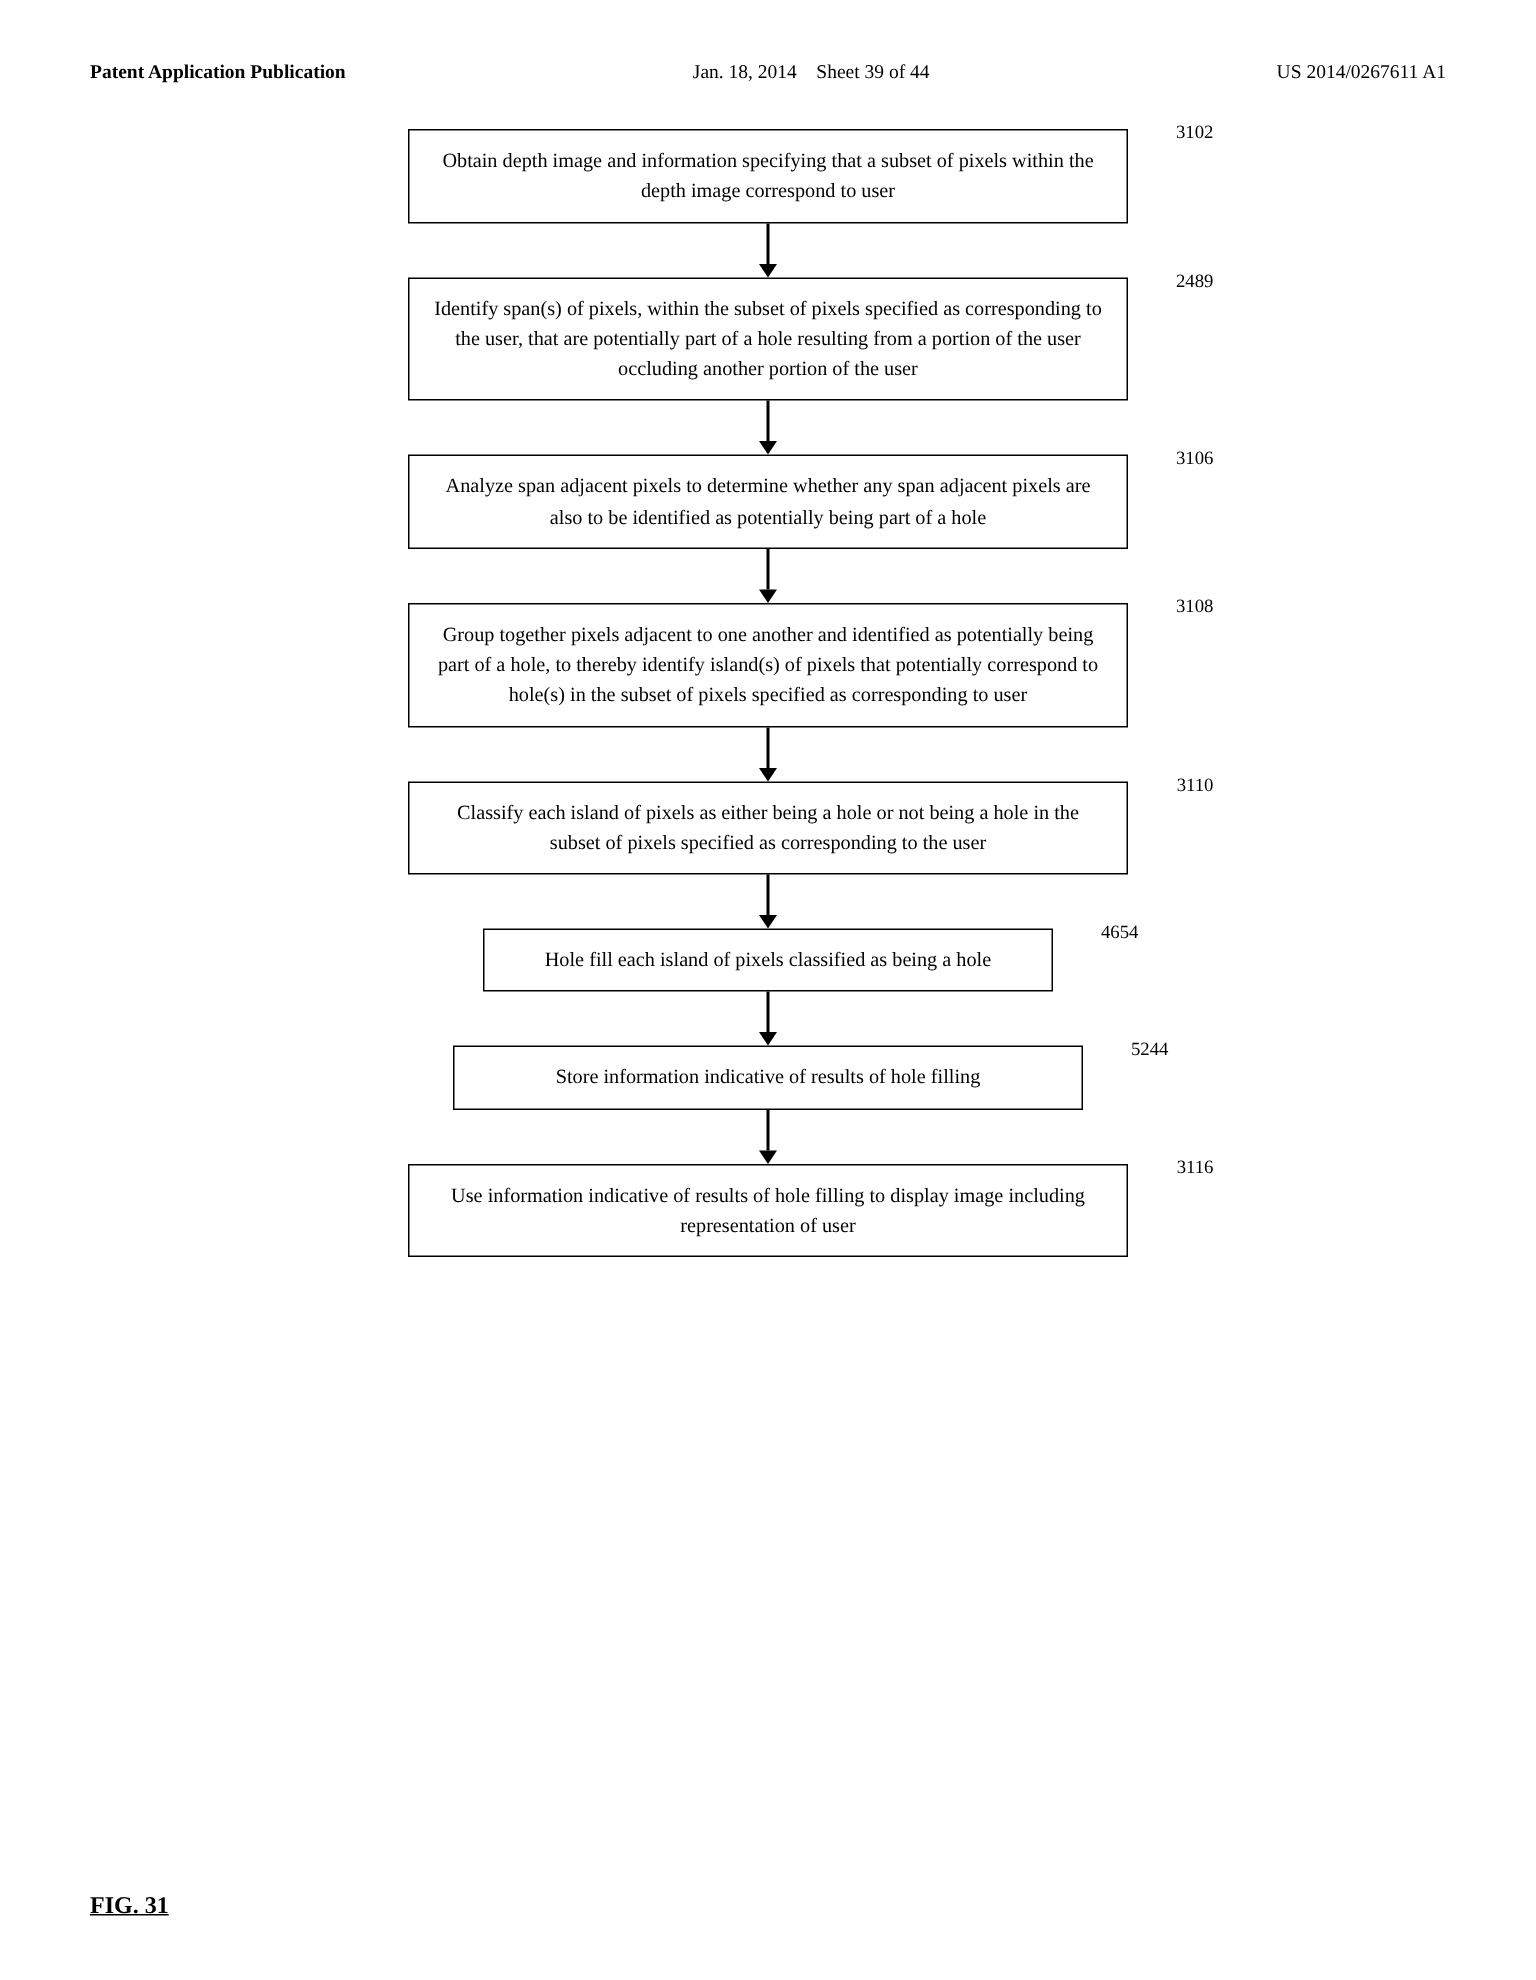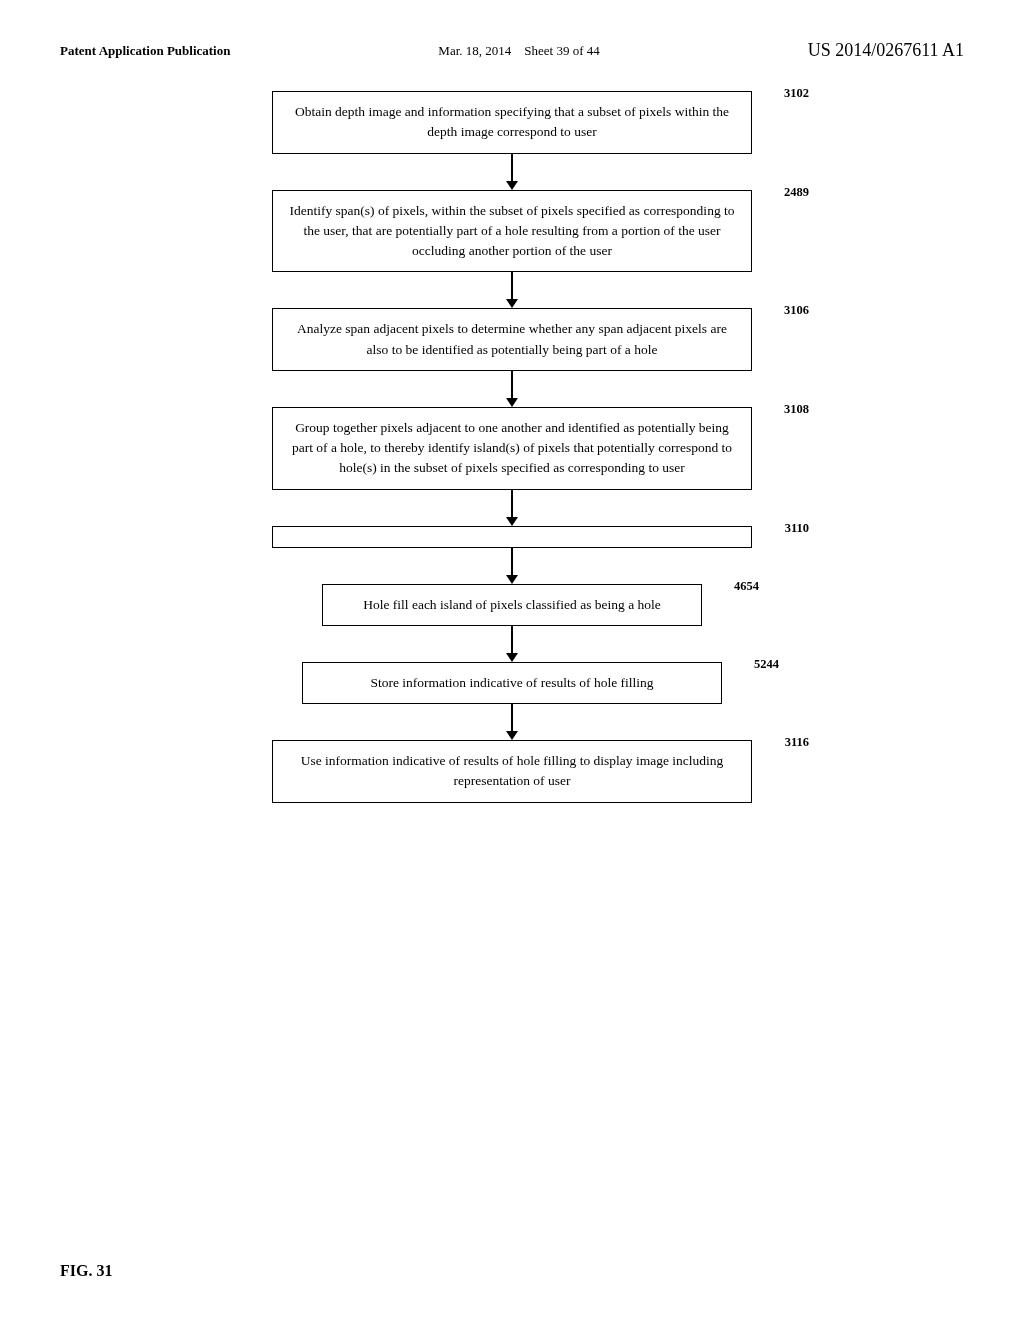--- a/index.html
+++ b/index.html
@@ -33,21 +33,21 @@
     .header-left {
       font-weight: bold;
       font-size: 13px;
     }
 
     .header-center {
       font-size: 13px;
     }
 
     .header-right {
-      font-size: 18px;
+      font-size: 13px;
     }
 
     
     .flowchart {
       display: flex;
       flex-direction: column;
       align-items: center;
       width: 100%;
       margin-top: 10px;
     }
@@ -87,48 +87,48 @@
       border-top: 9px solid #000;
     }
 
     
     .fig-label {
       position: absolute;
       bottom: 40px;
       left: 60px;
       font-size: 16px;
       font-weight: bold;
+      text-decoration: underline;
     }
 
     
     .ref-num {
       position: absolute;
       right: -58px;
       top: -8px;
       font-size: 12.5px;
       font-style: normal;
-      font-weight: bold;
     }
 
     .flow-row {
       position: relative;
       display: flex;
       align-items: flex-start;
       justify-content: center;
     }
   </style>
 </head>
 <body>
 
 <div class="page">
 
   <div class="header">
     <div class="header-left">Patent Application Publication</div>
     <div class="header-center">
-      <span>Mar. 18, 2014</span>&nbsp;&nbsp;&nbsp;
+      <span>Jan. 18, 2014</span>&nbsp;&nbsp;&nbsp;
       <span>Sheet 39 of 44</span>
     </div>
     <div class="header-right">US 2014/0267611 A1</div>
   </div>
 
   <div class="flowchart">
 
     <div class="flow-row">
       <div class="flow-box">
         <span>Obtain depth image and information specifying that a subset of pixels within the depth image correspond to user</span>
@@ -172,20 +172,21 @@
       </div>
     </div>
 
     <div class="arrow">
       <div class="arrow-line"></div>
       <div class="arrow-head"></div>
     </div>
 
     <div class="flow-row">
       <div class="flow-box">
+        <span>Classify each island of pixels as either being a hole or not being a hole in the subset of pixels specified as corresponding to the user</span>
         <span class="ref-num"> 3110</span>
       </div>
     </div>
 
     <div class="arrow">
       <div class="arrow-line"></div>
       <div class="arrow-head"></div>
     </div>
 
     <div class="flow-row">

